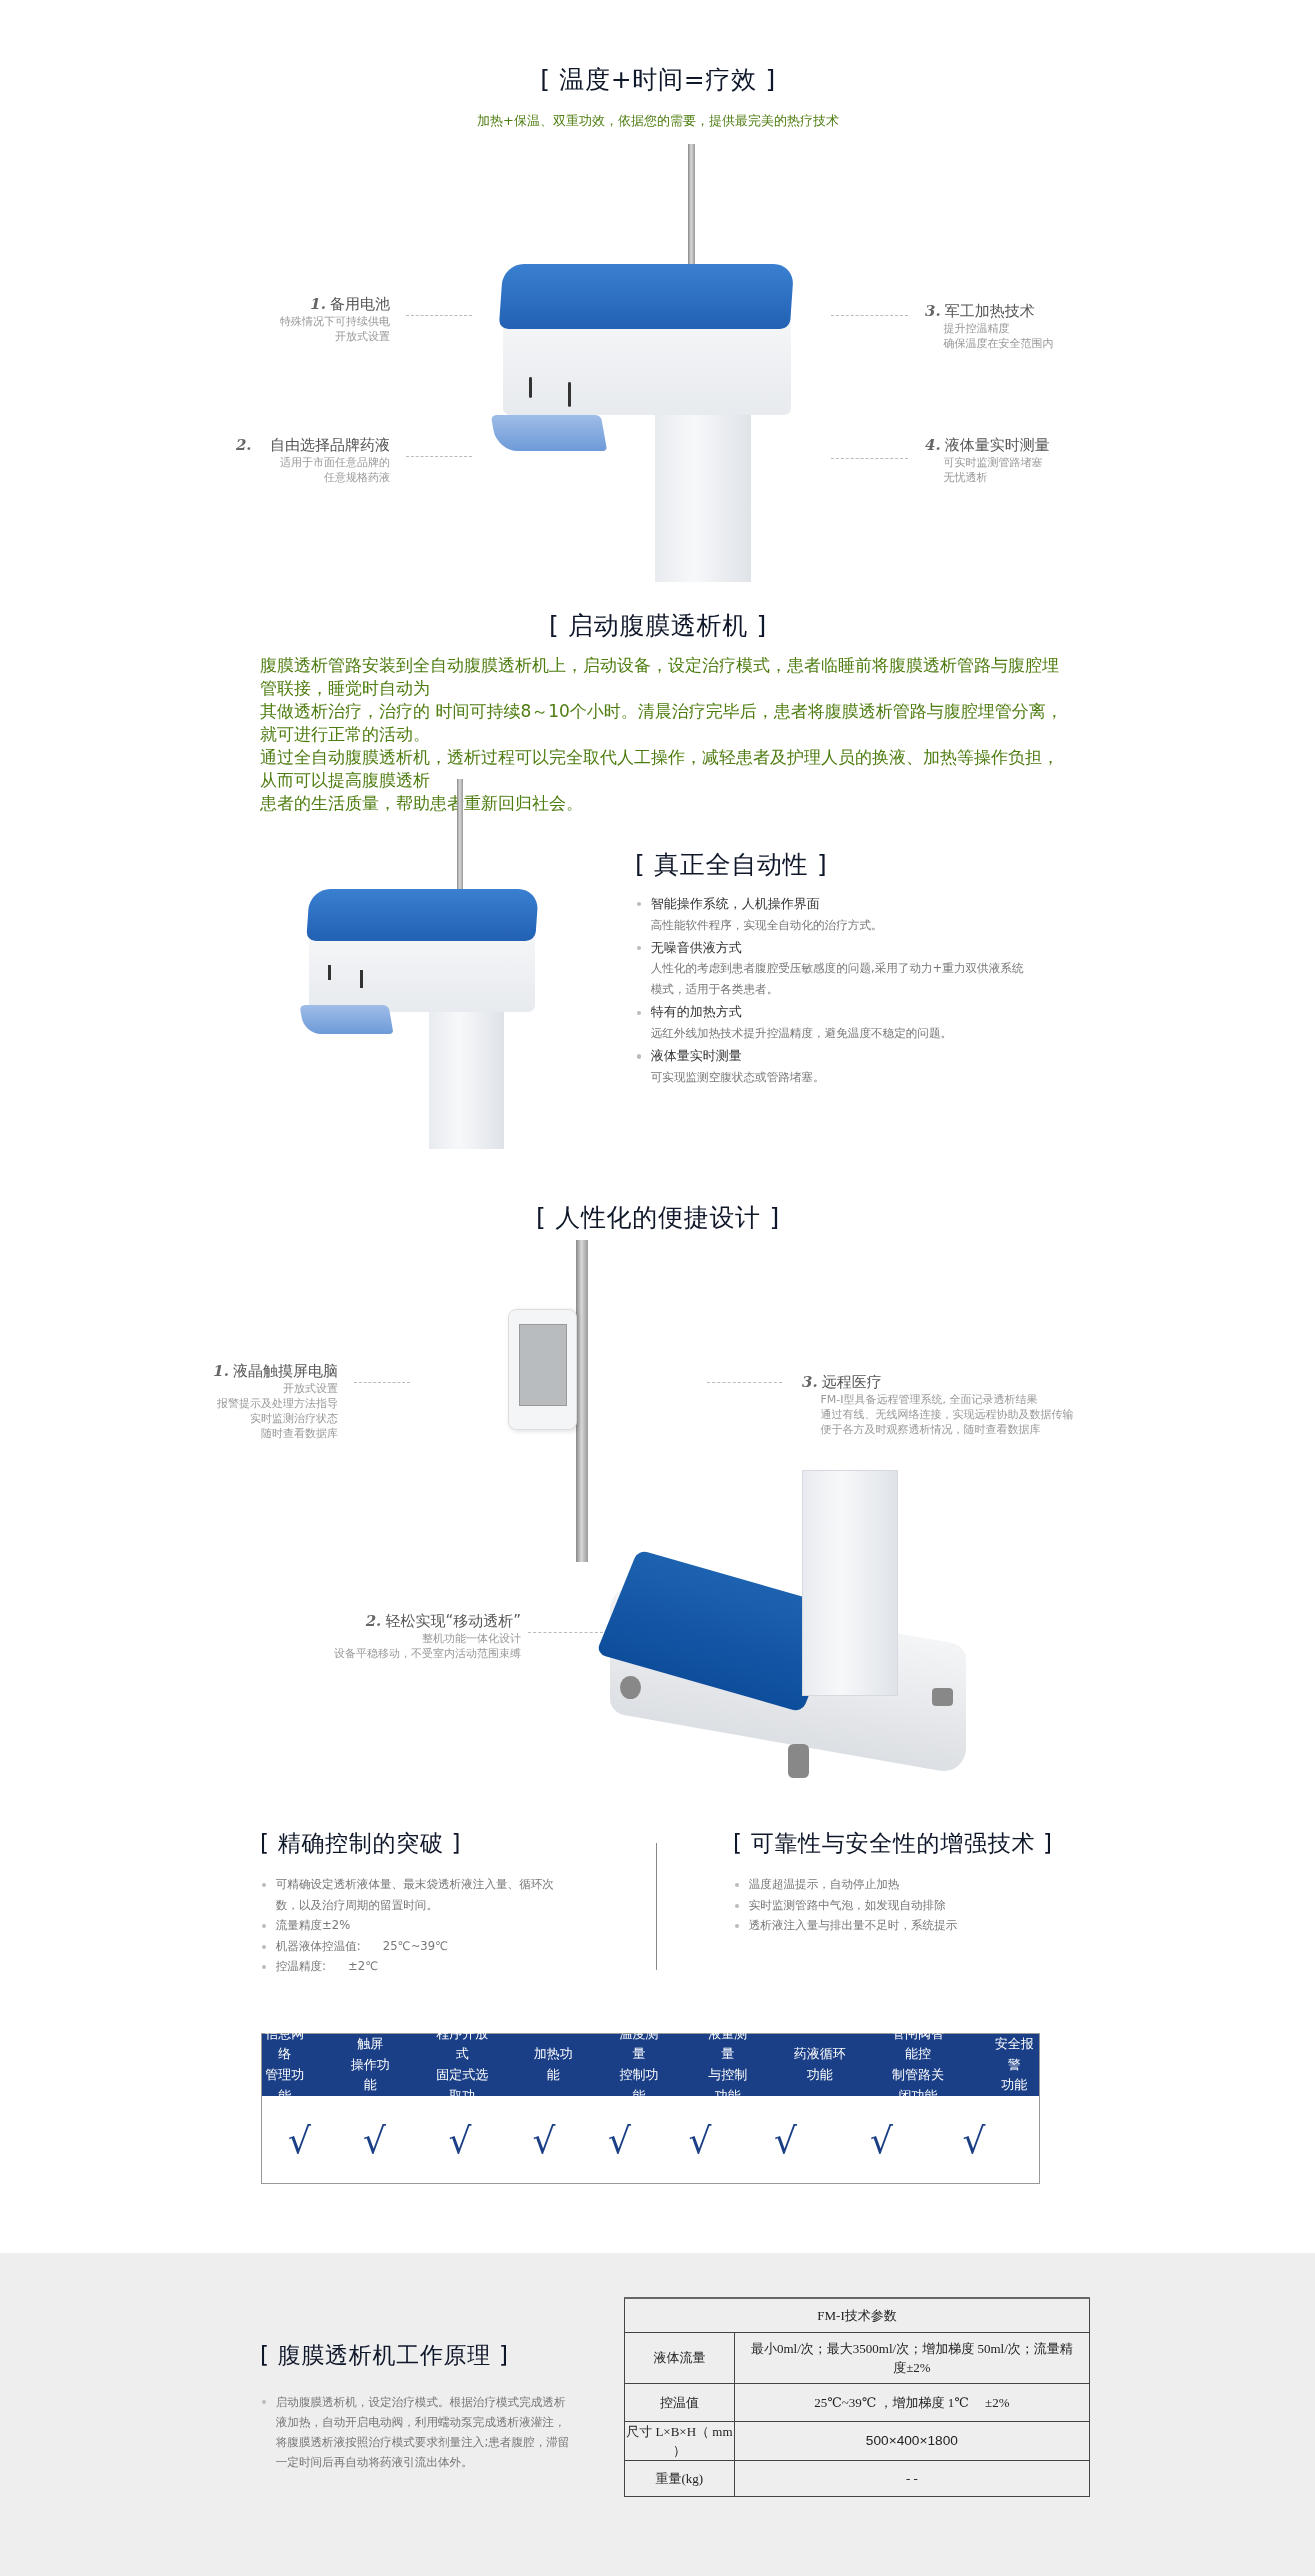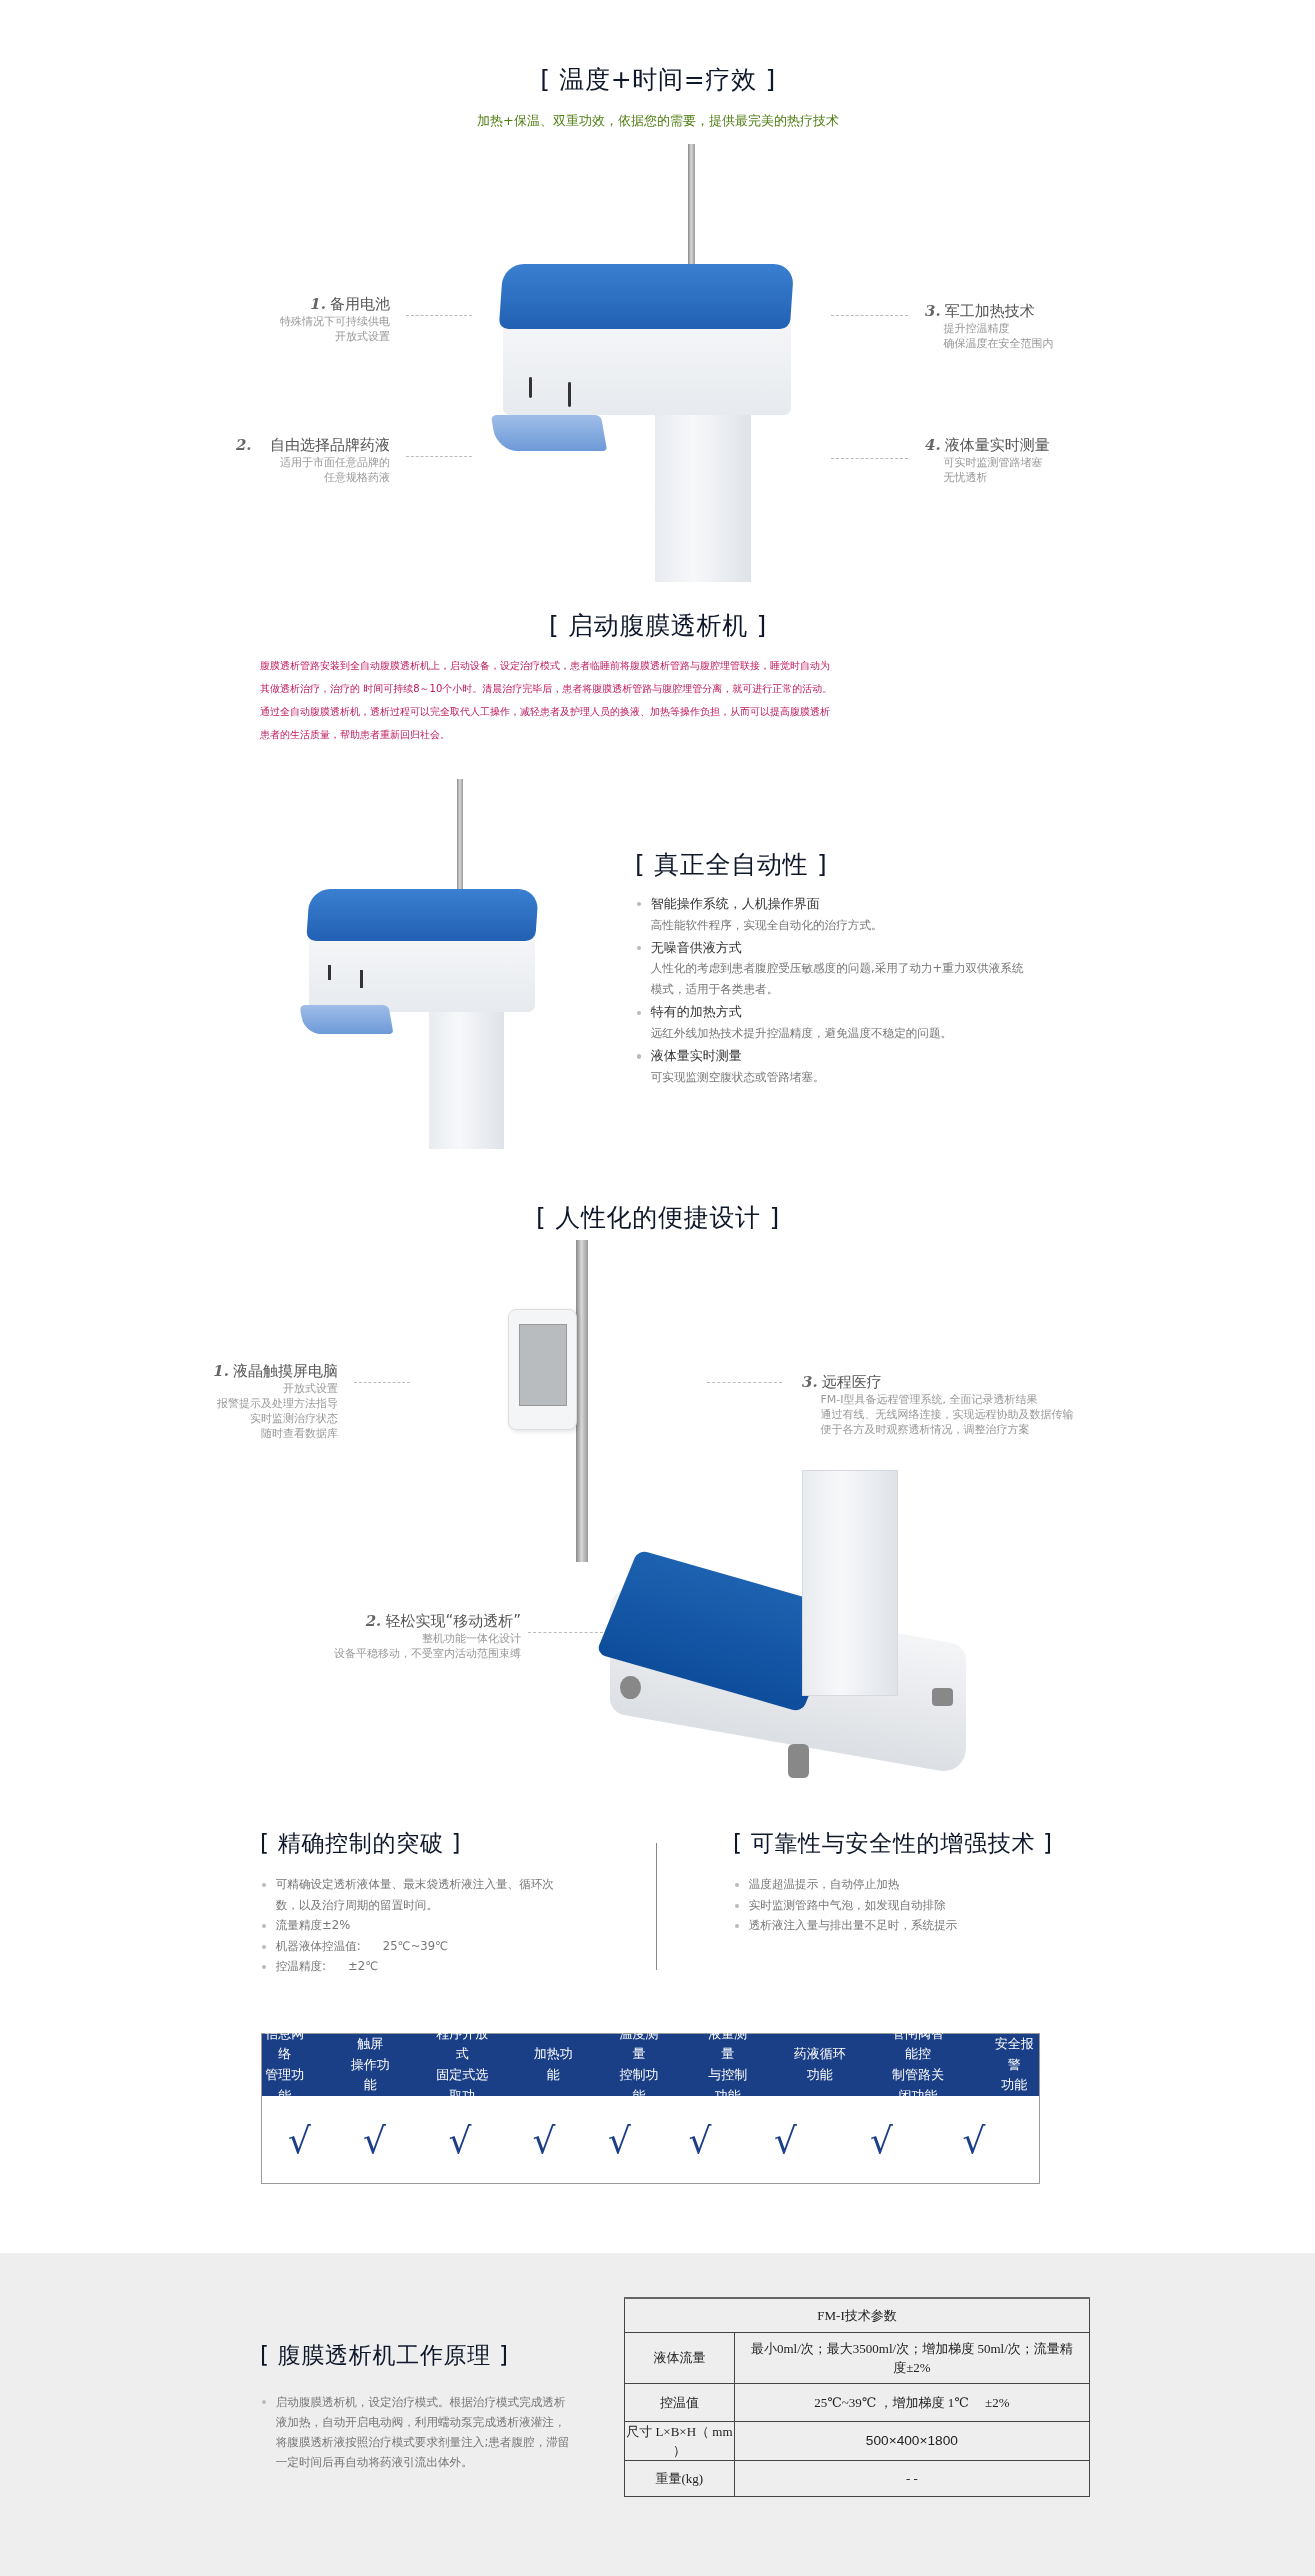--- a/index.html
+++ b/index.html
@@ -6,21 +6,21 @@
   body { width: 1316px; height: 2576px; background: #ffffff; font-family: "DejaVu Sans", "Liberation Sans", sans-serif; color: #555; position: relative; overflow: hidden; }
   .abs { position: absolute; }
   .sec-title { color: #0f172a; font-size: 25px; letter-spacing: 0.7px; white-space: nowrap; }
   .center { text-align: center; }
   .subtitle { color: #4d7c0f; font-size: 13px; }
   .callout-title { font-size: 15px; color: #555; white-space: nowrap; }
   .callout-title .num { font-family: "DejaVu Serif", "Liberation Serif", serif; font-style: italic; font-weight: bold; color: #666; margin-right: 4.1px; }
   .callout-desc { font-size: 11px; color: #999; line-height: 15px; }
   .dash { border-top: 0.7px dashed #bbb; height: 0; }
   .right { text-align: right; }
-  .para { font-size: 10px; color: #be185d; line-height: 23px; }
+  .para { font-size: 17px; color: #4d7c0f; line-height: 23px; }
   .bullets { list-style: none; }
   .bullets li { position: relative; padding-left: 13.7px; }
   .bullets li::before { content: ""; position: absolute; left: 0; top: 8.2px; width: 4.1px; height: 4.1px; border-radius: 50%; background: #bbb; }
   .feat-title { font-size: 13px; color: #333; line-height: 20.6px; }
   .feat-desc { font-size: 11.6px; color: #777; line-height: 20.6px; }
   .small-bullets li { font-size: 11.6px; color: #777; line-height: 20.6px; }
   .small-bullets li::before { top: 9px; }
   
   .ftable { border: 0.7px solid #999; background: #fff; }
   .fhead { background: #1b3f86; display: flex; height: 62px; align-items: center; gap: 40px; }
@@ -153,21 +153,21 @@
   <div class="callout-desc">整机功能一体化设计</div>
   <div class="callout-desc">设备平稳移动，不受室内活动范围束缚</div>
 </div>
 <div class="abs dash" style="left:528px;top:1632px;width:75px;"></div>
 
 <div class="abs dash" style="left:707px;top:1382px;width:75px;"></div>
 <div class="abs" style="left:802px;top:1373px;">
   <div class="callout-title"><span class="num">3.</span><span>远程医疗</span></div>
   <div class="callout-desc" style="padding-left:18.5px;">FM-I型具备远程管理系统, 全面记录透析结果</div>
   <div class="callout-desc" style="padding-left:18.5px;">通过有线、无线网络连接，实现远程协助及数据传输</div>
-  <div class="callout-desc" style="padding-left:18.5px;">便于各方及时观察透析情况，调整治疗方案</div>
+  <div class="callout-desc" style="padding-left:18.5px;">便于各方及时观察透析情况，随时查看数据库</div>
 </div>
 
 <div class="abs sec-title" style="left:260px;top:1828px;font-size:23px;">[ 精确控制的突破 ]</div>
 <ul class="abs bullets small-bullets" style="left:262px;top:1874px;width:315px;">
   <li>可精确设定透析液体量、最末袋透析液注入量、循环次数，以及治疗周期的留置时间。</li>
   <li>流量精度±2%</li>
   <li style="white-space:pre;">机器液体控温值:      25℃~39℃</li>
   <li style="white-space:pre;">控温精度:      ±2℃</li>
 </ul>
 <div class="abs" style="left:656px;top:1843px;width:0.7px;height:127px;background:#888;"></div>

